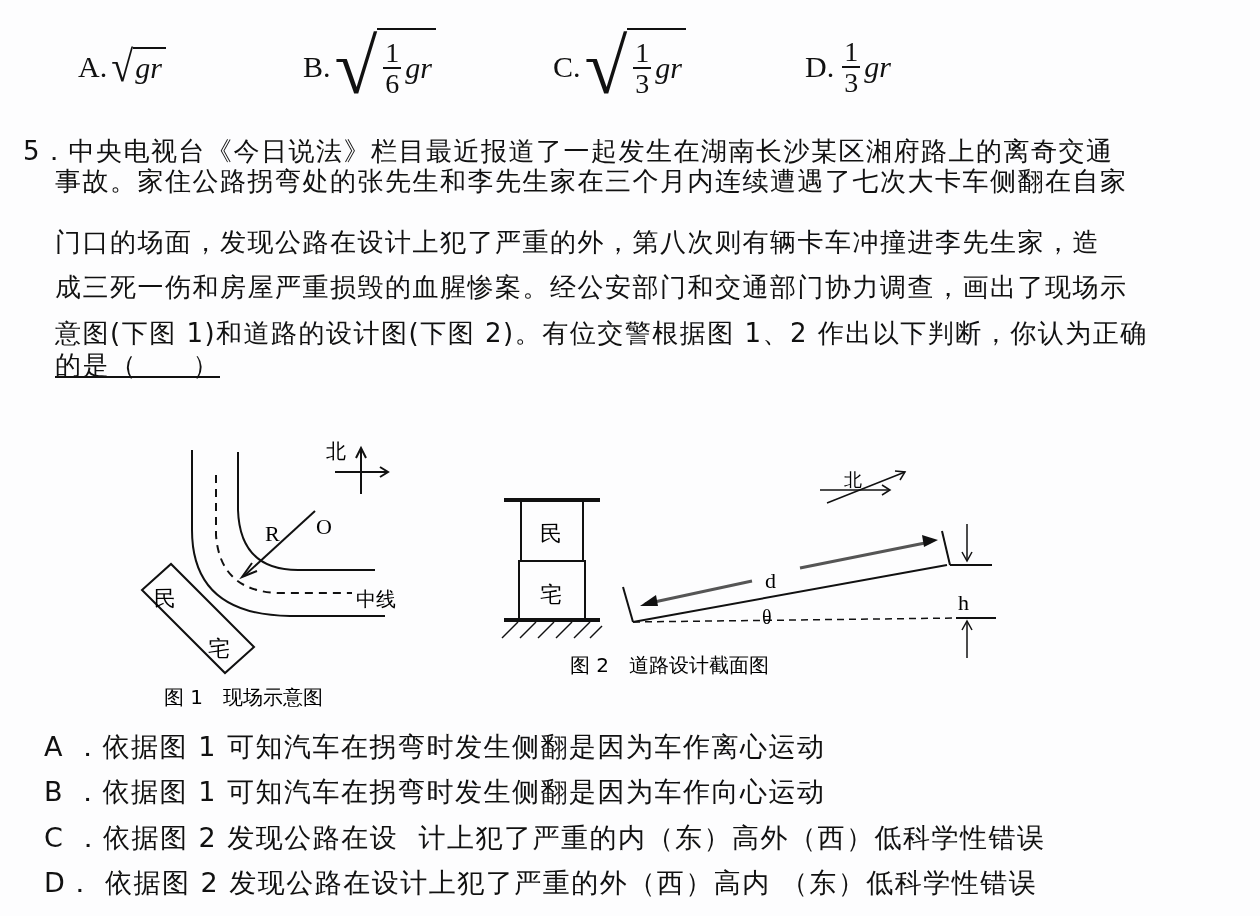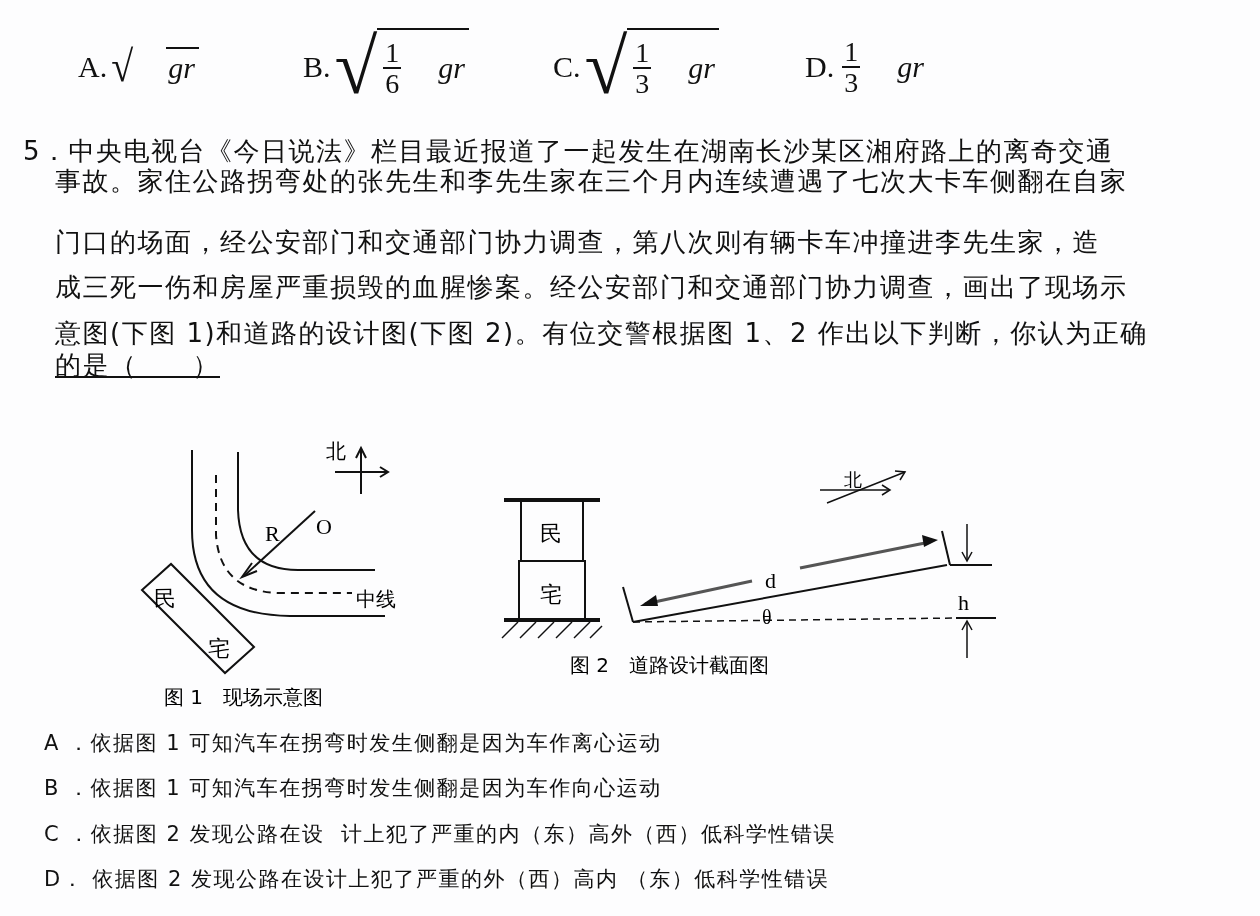--- a/index.html
+++ b/index.html
@@ -4,30 +4,30 @@
 <style>
   html, body { margin:0; padding:0; }
   body {
     width:1260px; height:916px; background:#fdfdfe; position:relative; overflow:hidden;
     color:#111; font-family:"DejaVu Sans","Liberation Sans",sans-serif;
   }
   .abs { position:absolute; }
   
   .opt-math { position:absolute; top:22px; height:90px; font-family:"Liberation Serif","DejaVu Serif",serif; font-size:30px; display:flex; align-items:center; }
   .opt-math .lbl { margin-right:4px; }
-  .it { font-style:italic;margin-left:33px; }
+  .it { font-style:italic; }
   .sqrt { display:inline-flex; align-items:stretch; }
   .sqrt .rad { font-size:40px; line-height:1; transform:scaleY(1.1); }
   .sqrt .body { border-top:2px solid #111; padding:0 4px 0 2px; display:flex; align-items:center; }
   .frac { display:inline-flex; flex-direction:column; align-items:center; margin:0 4px; font-size:28px; line-height:1.05; }
   .frac .num { border-bottom:2px solid #111; padding:0 2px; }
   .sqrt.tall .rad { font-size:78px; transform:scaleY(1); }
   
   .qline { position:absolute; left:0; font-size:26px; letter-spacing:1.5px; white-space:pre; line-height:1;margin-left:9px; }
-  .opts-line { position:absolute; left:44px; font-size:21px; letter-spacing:1.5px; white-space:pre; line-height:1; }
+  .opts-line { position:absolute; left:44px; font-size:27px; letter-spacing:1.5px; white-space:pre; line-height:1; }
   svg text { font-family:"DejaVu Sans","Liberation Sans",sans-serif; }
   svg .serif { font-family:"Liberation Serif","DejaVu Serif",serif; }
 </style>
 </head>
 <body>
 
 <div class="opt-math" style="left:78px;">
   <span class="lbl">A.</span>
   <span class="sqrt">
     <span class="rad">√</span>
@@ -67,21 +67,21 @@
   <span class="lbl">D.</span>
   <span class="frac">
     <span class="num">1</span>
     <span class="den">3</span>
   </span>
   <span class="it">gr</span>
 </div>
 
 <div class="qline" style="top:138px; left:14px;"><span>5．</span><span>中央电视台《今日说法》栏目最近报道了一起发生在湖南长沙某区湘府路上的离奇交通</span></div>
 <div class="qline" style="top:168px; left:46px;">事故。家住公路拐弯处的张先生和李先生家在三个月内连续遭遇了七次大卡车侧翻在自家</div>
-<div class="qline" style="top:229px; left:46px;">门口的场面，经公安部门和交通部门协力调查，第八次则有辆卡车冲撞进李先生家，造</div>
+<div class="qline" style="top:229px; left:46px;">门口的场面，发现公路在设计上犯了严重的外，第八次则有辆卡车冲撞进李先生家，造</div>
 <div class="qline" style="top:274px; left:46px;text-align:center;">成三死一伤和房屋严重损毁的血腥惨案。经公安部门和交通部门协力调查，画出了现场示</div>
 <div class="qline" style="top:320px; left:46px;">意图(下图 1)和道路的设计图(下图 2)。有位交警根据图 1、2 作出以下判断，你认为正确</div>
 <div class="qline" style="top:352px; left:46px;text-decoration:underline;">的是（　　）</div>
 
 <svg class="abs" style="left:130px; top:430px;" width="300" height="290">
   <g fill="none" stroke="#111" stroke-width="2">
 
     <path d="M62 20 L62 100 Q62 185 160 186 L255 186"></path>
 
     <path d="M108 22 L108 80 Q110 140 168 140 L245 140"></path>

